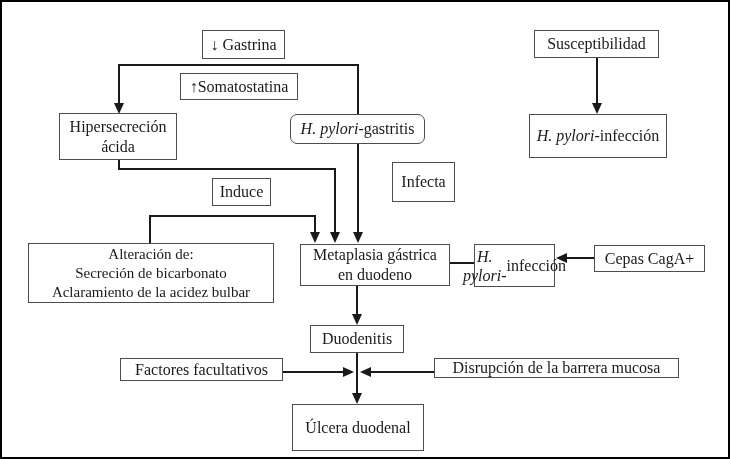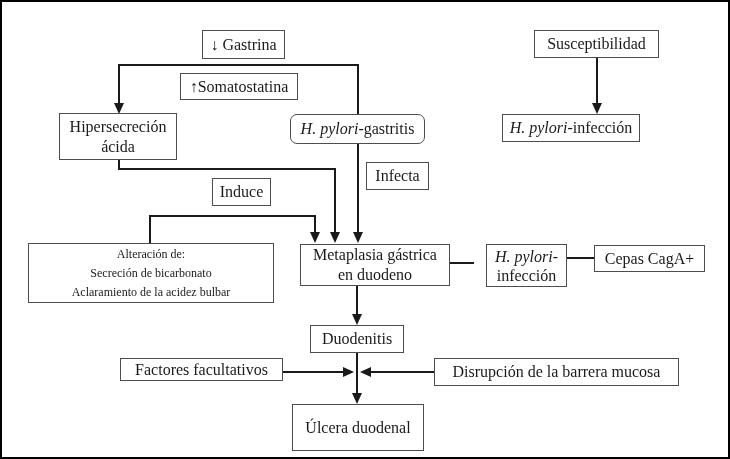--- a/index.html
+++ b/index.html
@@ -19,21 +19,21 @@
     border:1.5px solid #4d4d4d;
     background:#fff;
     display:flex;
     align-items:center;
     justify-content:center;
     text-align:center;
     font-size:16px;
     line-height:20px;
     white-space:pre-line;
   }
-  .box.small{font-size:12px;line-height:19px;}
+  .box.small{font-size:15px;line-height:19px;}
   .line{position:absolute;background:#1a1a1a;}
   .ah{position:absolute;width:0;height:0;}
   .ah.down{border-left:5px solid transparent;border-right:5px solid transparent;border-top:11px solid #1a1a1a;}
   .ah.right{border-top:5px solid transparent;border-bottom:5px solid transparent;border-left:11px solid #1a1a1a;}
   .ah.left{border-top:5px solid transparent;border-bottom:5px solid transparent;border-right:11px solid #1a1a1a;}
   i{font-style:italic;}
 </style>
 </head>
 <body>
 
@@ -77,50 +77,50 @@
 
   <div class="line" style="left:369px;top:369px;width:63px;height:2px;"></div>
   <div class="ah left" style="left:358px;top:365px;"></div>
 
   <div class="box" style="left:200px;top:28px;width:83px;height:29px;">↓ Gastrina</div>
 
   <div class="box" style="left:178px;top:71px;width:118px;height:27px;">↑Somatostatina</div>
 
   <div class="box" style="left:532px;top:28px;width:125px;height:28px;">Susceptibilidad</div>
 
-  <div class="box" style="left:500px;top:112px;width:138px;height:28px;align-items:center;">
+  <div class="box" style="left:527px;top:112px;width:138px;height:44px;align-items:center;">
     <span><i>H. pylori</i><span>-infección</span></span>
   </div>
 
   <div class="box" style="left:57px;top:111px;width:118px;height:47px;">Hipersecreción
 ácida</div>
 
   <div class="box" style="left:288px;top:112px;width:135px;height:30px;border-radius:7px;">
     <span><i>H. pylori</i><span>-gastritis</span></span>
   </div>
 
-  <div class="box" style="left:364px;top:160px;width:63px;height:28px;">Infecta</div>
+  <div class="box" style="left:390px;top:160px;width:63px;height:40px;">Infecta</div>
 
   <div class="box" style="left:210px;top:176px;width:59px;height:28px;">Induce</div>
 
   <div class="box small" style="left:26px;top:241px;width:246px;height:60px;">Alteración de:
 Secreción de bicarbonato
 Aclaramiento de la acidez bulbar</div>
 
   <div class="box" style="left:282px;top:242px;width:150px;height:42px;margin-left:16px;">Metaplasia gástrica
 en duodeno</div>
 
-  <div class="box" style="left:484px;top:242px;width:81px;height:43px;flex-direction:column;">
+  <div class="box" style="left:472px;top:242px;width:81px;height:43px;">
     <span style="line-height:19px;"><i>H. pylori</i><span>-</span></span>
     <span style="line-height:19px;">infección</span>
   </div>
 
   <div class="box" style="left:592px;top:243px;width:111px;height:27px;">Cepas CagA+</div>
 
   <div class="box" style="left:308px;top:323px;width:94px;height:28px;">Duodenitis</div>
 
   <div class="box" style="left:118px;top:356px;width:163px;height:23px;">Factores facultativos</div>
 
-  <div class="box" style="left:432px;top:356px;width:245px;height:28px;">Disrupción de la barrera mucosa</div>
+  <div class="box" style="left:432px;top:356px;width:245px;height:20px;">Disrupción de la barrera mucosa</div>
 
   <div class="box" style="left:290px;top:402px;width:132px;height:47px;text-align:center;">Úlcera duodenal</div>
 
 </div>
 
 </body></html>

